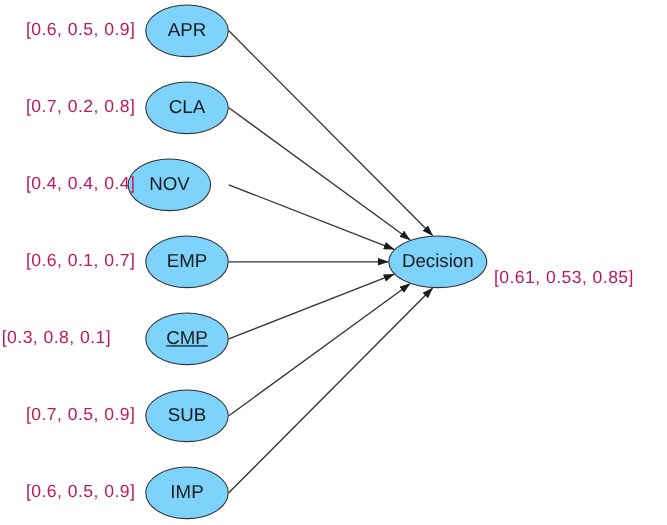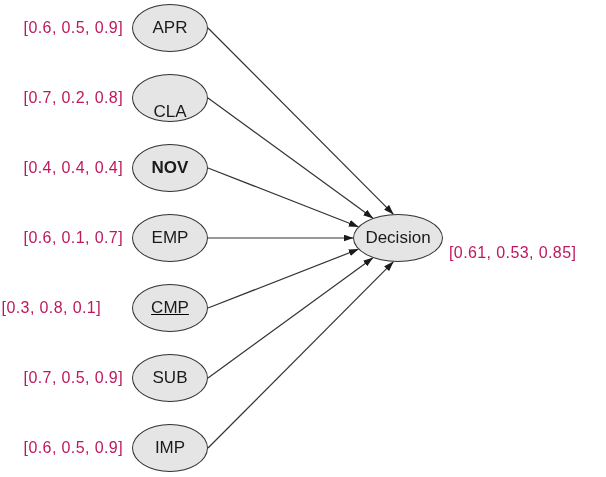--- a/index.html
+++ b/index.html
@@ -23,21 +23,21 @@
   .edge-layer line {
     stroke: #333333;
     stroke-width: 1.2;
     fill: none;
   }
   .node {
     position: absolute;
     box-sizing: border-box;
     border: 1.3px solid #333333;
     border-radius: 50%;
-    background: #e5e5e5;
+    background: #7dd3fc;
     display: flex;
     align-items: center;
     justify-content: center;
   }
   .node-label {
     font-size: 17px;
     color: #1a1a1a;
     white-space: nowrap;
     line-height: 1;
     padding-bottom: 1px;
@@ -72,25 +72,25 @@
         <line x1="208" y1="308" x2="358.3" y2="249.3" marker-end="url(#arrowhead)"></line>
         <line x1="208" y1="378" x2="372.8" y2="257.9" marker-end="url(#arrowhead)"></line>
         <line x1="208" y1="448" x2="393.3" y2="261.9" marker-end="url(#arrowhead)"></line>
       </g>
   </svg>
   <div id="node-layer">
       <div class="node" style="left: 132px; top: 4px; width: 76px; height: 48px;">
         <span class="node-label">APR</span>
       </div>
       <div class="annotation side-left" style="top: 18px; right: 483px;">[0.6, 0.5, 0.9]</div>
-      <div class="node" style="left: 132px; top: 74px; width: 76px; height: 48px; align-items: flex-end;">
+      <div class="node" style="left: 132px; top: 74px; width: 76px; height: 48px;">
         <span class="node-label">CLA</span>
       </div>
       <div class="annotation side-left" style="top: 88px; right: 483px;">[0.7, 0.2, 0.8]</div>
-      <div class="node" style="left: 132px; top: 144px; width: 76px; height: 48px; font-weight: bold;">
+      <div class="node" style="left: 116px; top: 144px; width: 76px; height: 48px;">
         <span class="node-label">NOV</span>
       </div>
       <div class="annotation side-left" style="top: 158px; right: 483px;">[0.4, 0.4, 0.4]</div>
       <div class="node" style="left: 132px; top: 214px; width: 76px; height: 48px;">
         <span class="node-label">EMP</span>
       </div>
       <div class="annotation side-left" style="top: 228px; right: 483px;">[0.6, 0.1, 0.7]</div>
       <div class="node" style="left: 132px; top: 284px; width: 76px; height: 48px; text-decoration: underline;">
         <span class="node-label">CMP</span>
       </div>

